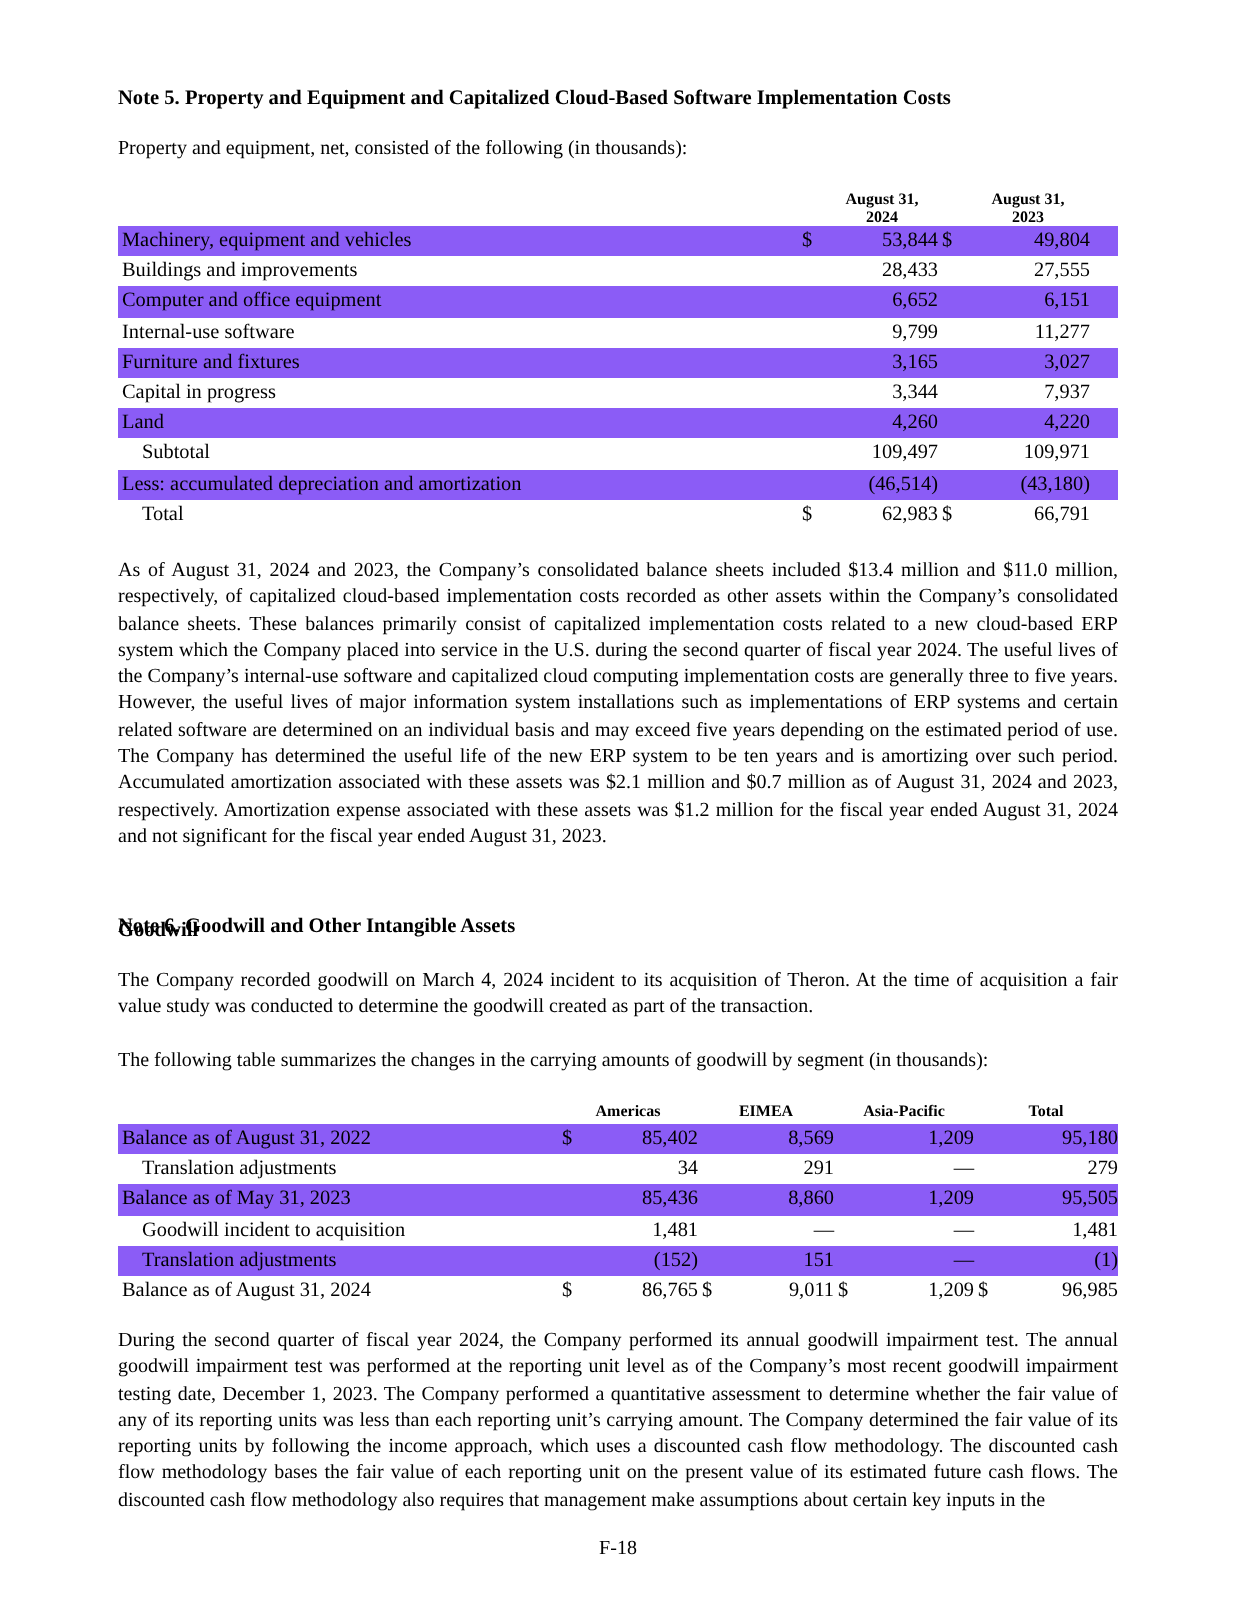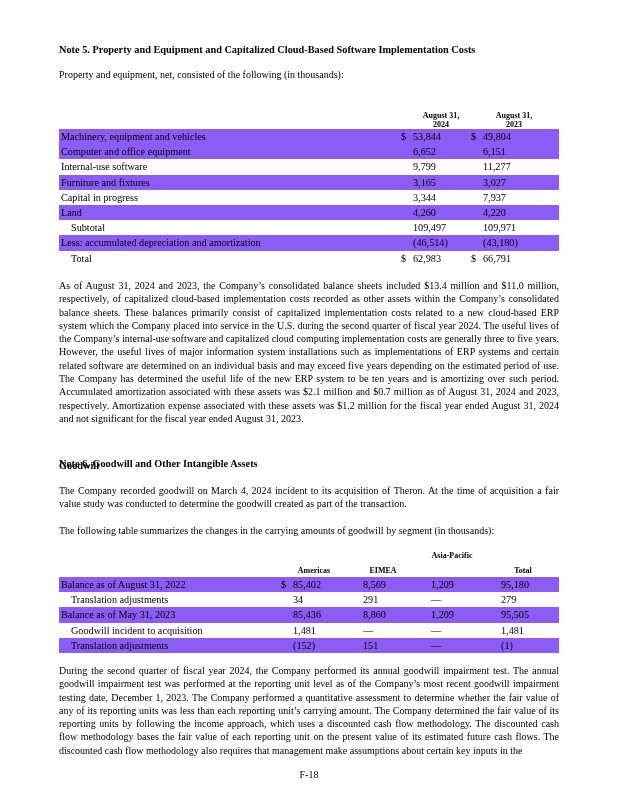--- a/index.html
+++ b/index.html
@@ -11,33 +11,33 @@
     .heading { position: absolute; left: 0; font-weight: bold; font-size: 10.3px; white-space: nowrap; }
     .subheading { position: absolute; left: 0; font-weight: bold; font-size: 10.3px; }
     .para { position: absolute; left: 0; width: 500px; text-align: justify; line-height: 13.3px; font-size: 10px; }
     .para.single { white-space: nowrap; }
     table { position: absolute; left: 0; border-collapse: collapse; font-size: 10.2px; }
     td, th { padding: 0; height: 15.2px; line-height: 15.2px; white-space: nowrap; }
     th { font-weight: bold; font-size: 8px; line-height: 9px; vertical-align: bottom; height: auto; }
     tr.shaded td { background: #8b5cf6; }
     td.label { padding-left: 2px; }
     td.indent { padding-left: 12px; }
-    td.num { }
+    td.num { text-align: right; }
     td.cur { text-align: left; padding-left: 2px; }
     .pagenum { position: absolute; top: 769px; left: 0; width: 618px; text-align: center; font-size: 10px; }
   </style>
 </head>
 <body>
 
 <div class="page">
 
   <div class="heading" style="top:44px;">Note 5.  Property and Equipment and Capitalized Cloud-Based Software Implementation Costs</div>
   <div class="para single" style="top:68px;">Property and equipment, net, consisted of the following (in thousands):</div>
 
-  <table style="top:95px; width:500px;margin-top:16px;">
+  <table style="top:95px; width:500px;">
     <colgroup>
       <col style="width:340px">
         <col style="width:14px">
         <col style="width:56px">
         <col style="width:14px">
         <col style="width:62px">
         <col style="width:14px">
     </colgroup>
     <thead>
       <tr>
@@ -57,20 +57,28 @@
     </thead>
     <tbody>
       <tr class="shaded">
         <td class="label">Machinery, equipment and vehicles</td>
         <td class="cur">$</td>
         <td class="num">53,844</td>
         <td class="cur">$</td>
         <td class="num">49,804</td>
         <td></td>
       </tr>
+      <tr>
+        <td class="label">Buildings and improvements</td>
+        <td class="cur"></td>
+        <td class="num">28,433</td>
+        <td class="cur"></td>
+        <td class="num">27,555</td>
+        <td></td>
+      </tr>
       <tr class="shaded">
         <td class="label">Computer and office equipment</td>
         <td class="cur"></td>
         <td class="num">6,652</td>
         <td class="cur"></td>
         <td class="num">6,151</td>
         <td></td>
       </tr>
       <tr>
         <td class="label">Internal-use software</td>
@@ -148,21 +156,21 @@
         <col style="width:14px">
         <col style="width:56px">
         <col style="width:14px">
         <col style="width:58px">
     </colgroup>
     <thead>
       <tr>
         <th></th>
         <th colspan="2" style="padding-bottom:2px;">Americas</th>
         <th colspan="2" style="padding-bottom:2px;">EIMEA</th>
-        <th colspan="2" style="padding-bottom:17px;">Asia-Pacific</th>
+        <th colspan="2" style="padding-bottom:2px;">Asia-Pacific</th>
         <th colspan="2" style="padding-bottom:2px;">Total</th>
       </tr>
     </thead>
     <tbody>
       <tr class="shaded">
         <td class="label">Balance as of August 31, 2022</td>
         <td class="cur">$</td>
         <td class="num">85,402</td>
         <td class="cur"></td>
         <td class="num">8,569</td>
@@ -208,19 +216,30 @@
         <td class="label indent">Translation adjustments</td>
         <td class="cur"></td>
         <td class="num">(152)</td>
         <td class="cur"></td>
         <td class="num">151</td>
         <td class="cur"></td>
         <td class="num">—</td>
         <td class="cur"></td>
         <td class="num">(1)</td>
       </tr>
+      <tr>
+        <td class="label">Balance as of August 31, 2024</td>
+        <td class="cur">$</td>
+        <td class="num">86,765</td>
+        <td class="cur">$</td>
+        <td class="num">9,011</td>
+        <td class="cur">$</td>
+        <td class="num">1,209</td>
+        <td class="cur">$</td>
+        <td class="num">96,985</td>
+      </tr>
     </tbody>
   </table>
 
   <div class="para" style="top:664px;">During the second quarter of fiscal year 2024, the Company performed its annual goodwill impairment test. The annual goodwill impairment test was performed at the reporting unit level as of the Company’s most recent goodwill impairment testing date, December 1, 2023. The Company performed a quantitative assessment to determine whether the fair value of any of its reporting units was less than each reporting unit’s carrying amount. The Company determined the fair value of its reporting units by following the income approach, which uses a discounted cash flow methodology. The discounted cash flow methodology bases the fair value of each reporting unit on the present value of its estimated future cash flows. The discounted cash flow methodology also requires that management make assumptions about certain key inputs in the</div>
 </div>
 
 <div class="pagenum">F-18</div>
 
 </body></html>

